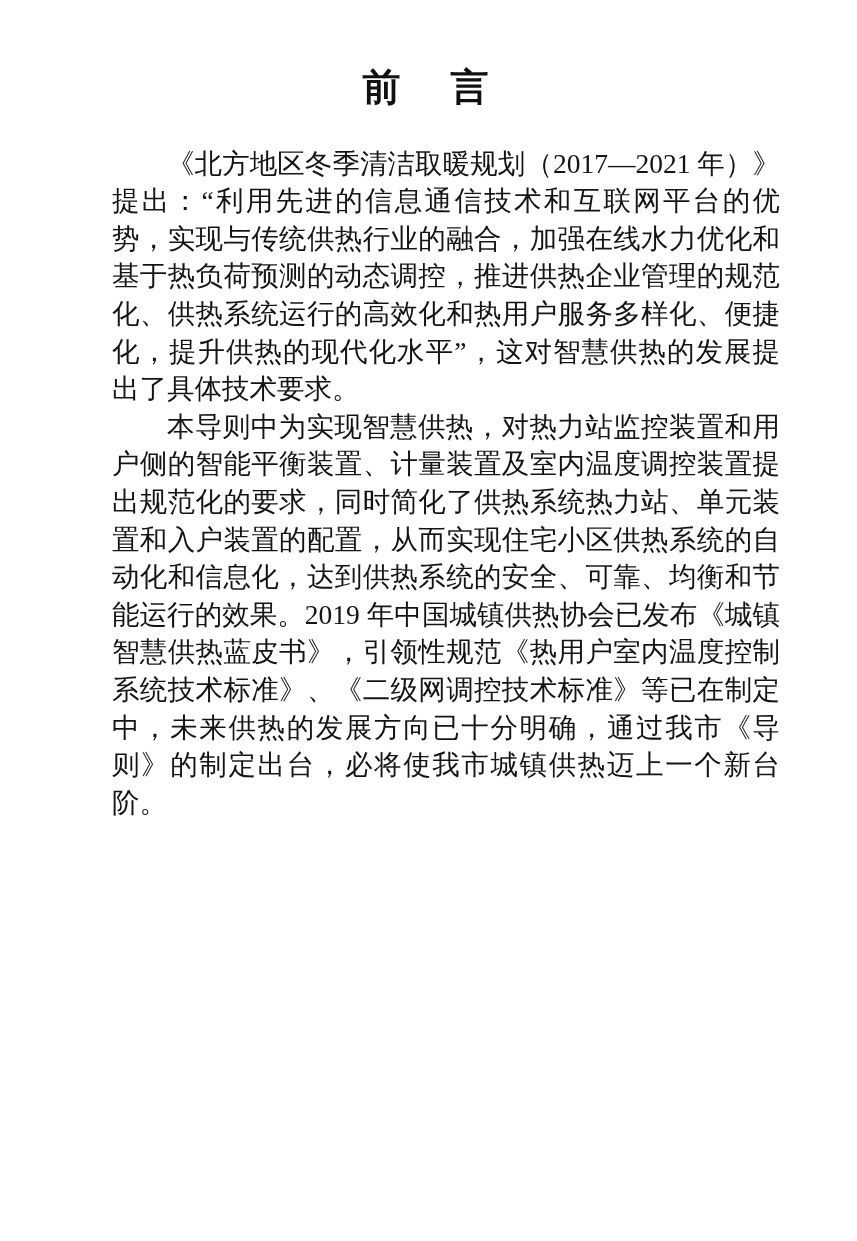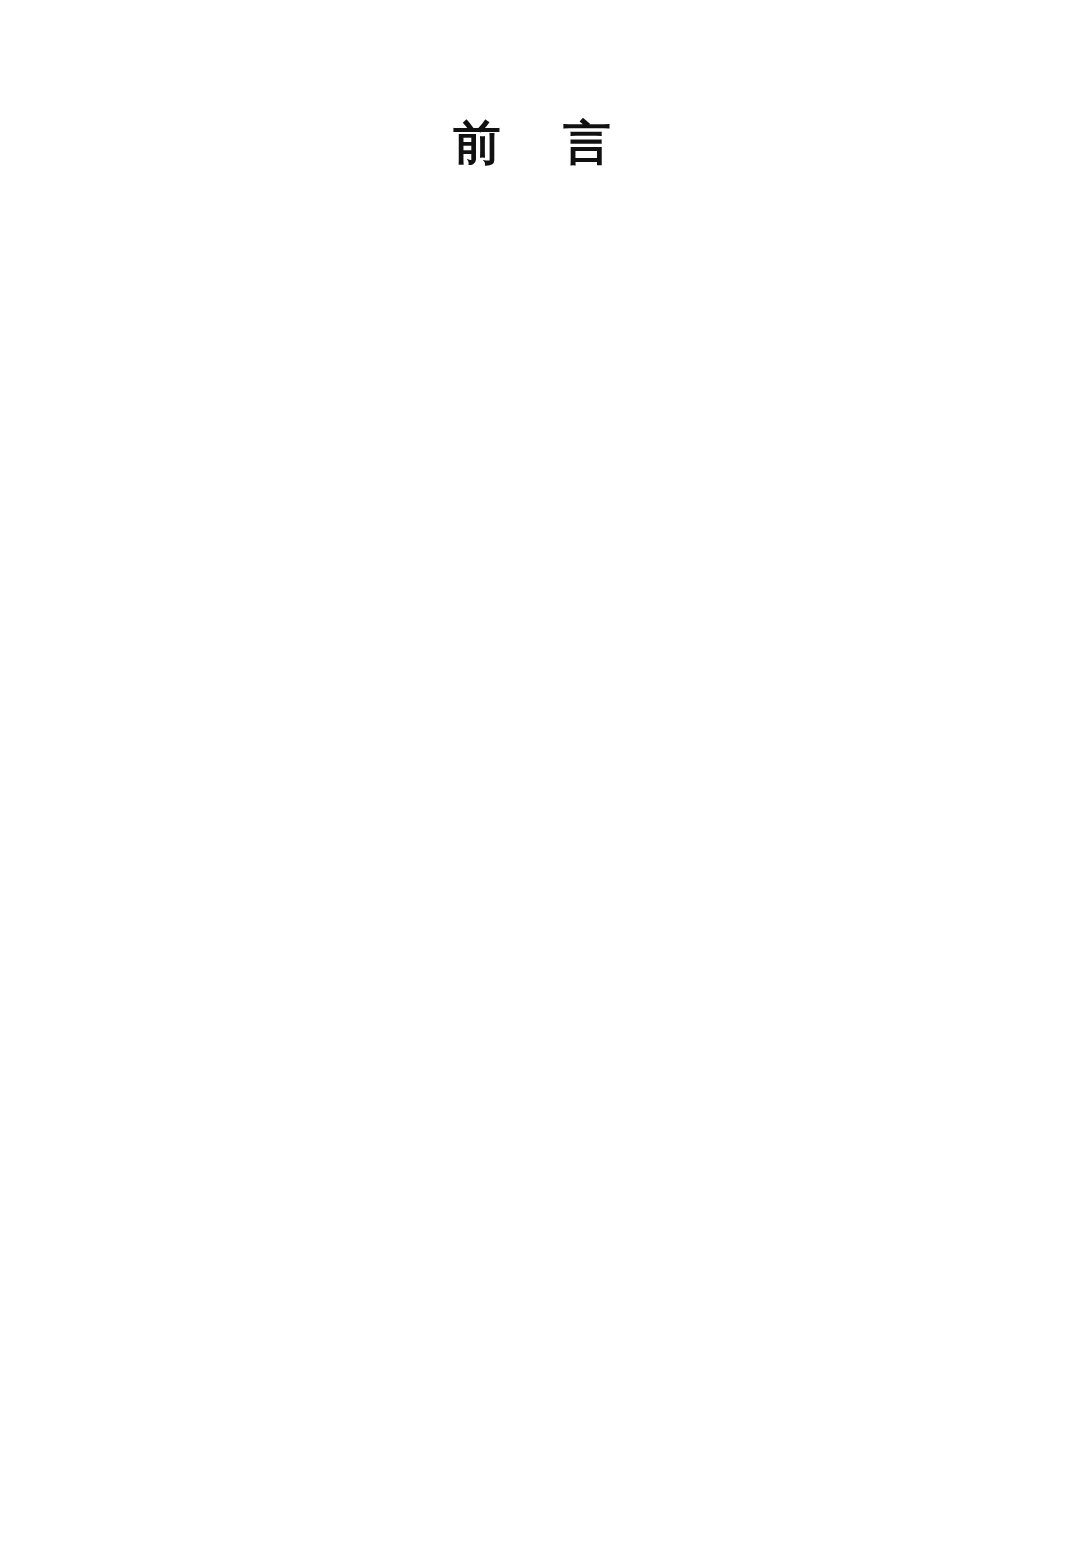--- a/index.html
+++ b/index.html
@@ -15,21 +15,21 @@
     overflow: hidden;
   }
   .page {
     position: relative;
     width: 857px;
     height: 1241px;
     background: #ffffff;
   }
   .doc-title {
     margin: 0;
-    padding-top: 93px;
+    padding-top: 65px;
     text-align: center;
     font-size: 38px;
     font-weight: 700;
     line-height: 1.2;
     letter-spacing: 6px;
     color: #111111;
   }
   .doc-body {
     margin-top: 34px;
     margin-left: 112px;
@@ -46,14 +46,16 @@
     text-indent: 2em;
     word-break: break-all;
   }
 </style>
 </head>
 <body>
 
 <div class="page">
   <h1 class="doc-title">前　言</h1>
   <div class="doc-body">
+    <p>《北方地区冬季清洁取暖规划（2017—2021 年）》提出：“利用先进的信息通信技术和互联网平台的优势，实现与传统供热行业的融合，加强在线水力优化和基于热负荷预测的动态调控，推进供热企业管理的规范化、供热系统运行的高效化和热用户服务多样化、便捷化，提升供热的现代化水平”，这对智慧供热的发展提出了具体技术要求。</p>
+    <p>本导则中为实现智慧供热，对热力站监控装置和用户侧的智能平衡装置、计量装置及室内温度调控装置提出规范化的要求，同时简化了供热系统热力站、单元装置和入户装置的配置，从而实现住宅小区供热系统的自动化和信息化，达到供热系统的安全、可靠、均衡和节能运行的效果。2019 年中国城镇供热协会已发布《城镇智慧供热蓝皮书》，引领性规范《热用户室内温度控制系统技术标准》、《二级网调控技术标准》等已在制定中，未来供热的发展方向已十分明确，通过我市《导则》的制定出台，必将使我市城镇供热迈上一个新台阶。</p>
   </div>
 </div>
 
 </body></html>

